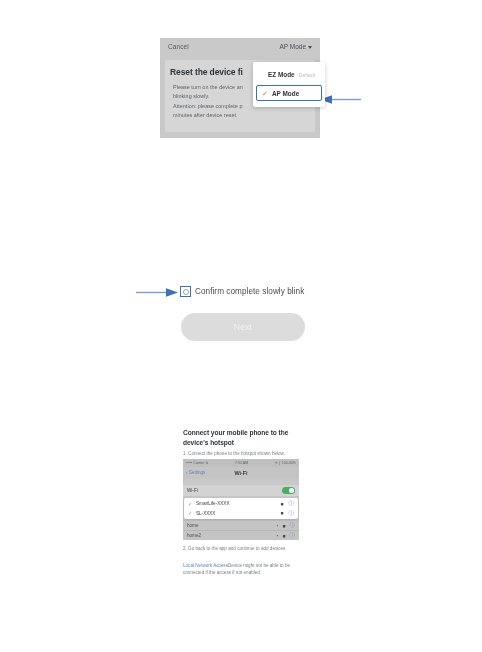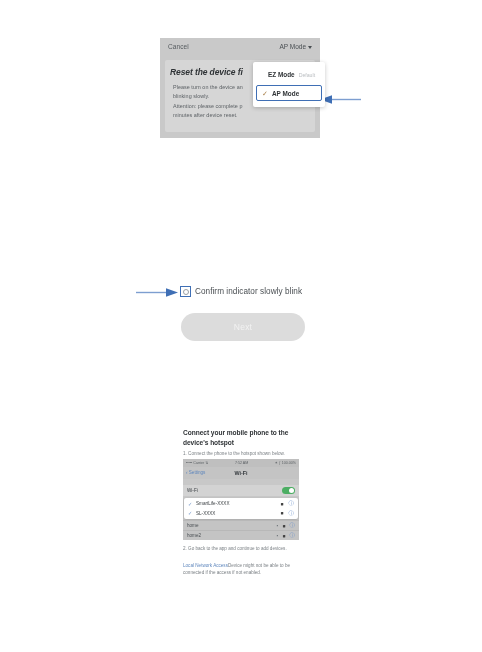--- a/index.html
+++ b/index.html
@@ -70,21 +70,20 @@
   }
   #reset-title {
     position: absolute;
     left: 5px;
     top: 7px;
     font-size: 8.5px;
     font-weight: bold;
     color: #2f3336;
     letter-spacing: -.1px;
     white-space: nowrap;
-    font-style: italic;
   }
   .reset-line {
     position: absolute;
     left: 8px;
     font-size: 5.4px;
     color: #5a5f63;
     white-space: nowrap;
     letter-spacing: .05px;
   }
   #reset-l1 { top: 24px; }
@@ -451,21 +450,21 @@
 
 <svg id="arrow-confirm" viewBox="0 0 42 9">
   <line x1="0" y1="4.5" x2="30" y2="4.5" stroke="#7d9ed0" stroke-width="1.4"></line>
   <polygon points="42,4.5 30,0.2 30,8.8" fill="#3f6fb5"></polygon>
 </svg>
 
 <div id="confirm-row">
   <div id="confirm-box">
     <div id="confirm-circle"></div>
   </div>
-  <div id="confirm-label">Confirm indicator slowly blink</div>
+  <div id="confirm-label">Confirm complete slowly blink</div>
 </div>
 
 <button id="next-button">
   <span id="next-label">Next</span>
 </button>
 
 <div id="bottom-panel">
 
   <div id="hotspot-title">Connect your mobile phone to the device's hotspot</div>
   <div id="hotspot-step1">1. Connect the phone to the hotspot shown below.</div>

